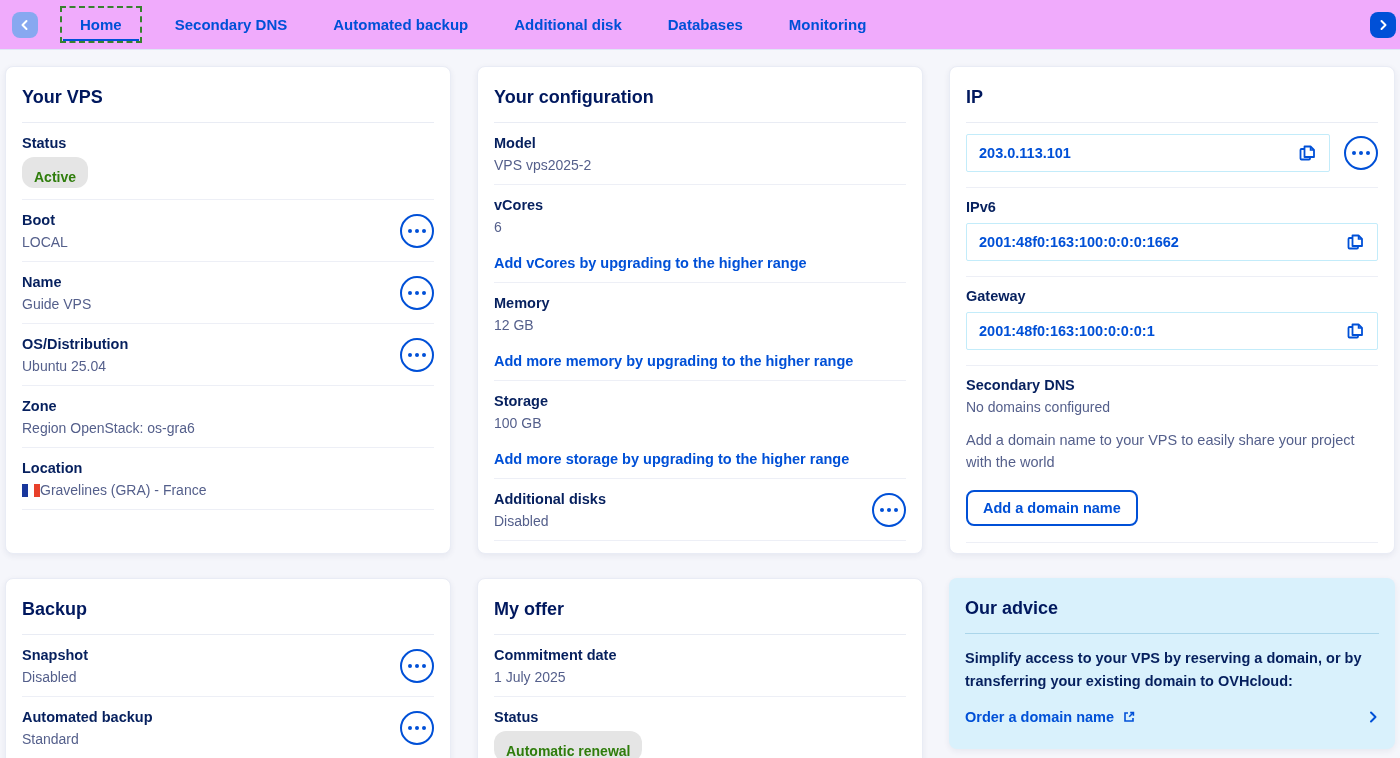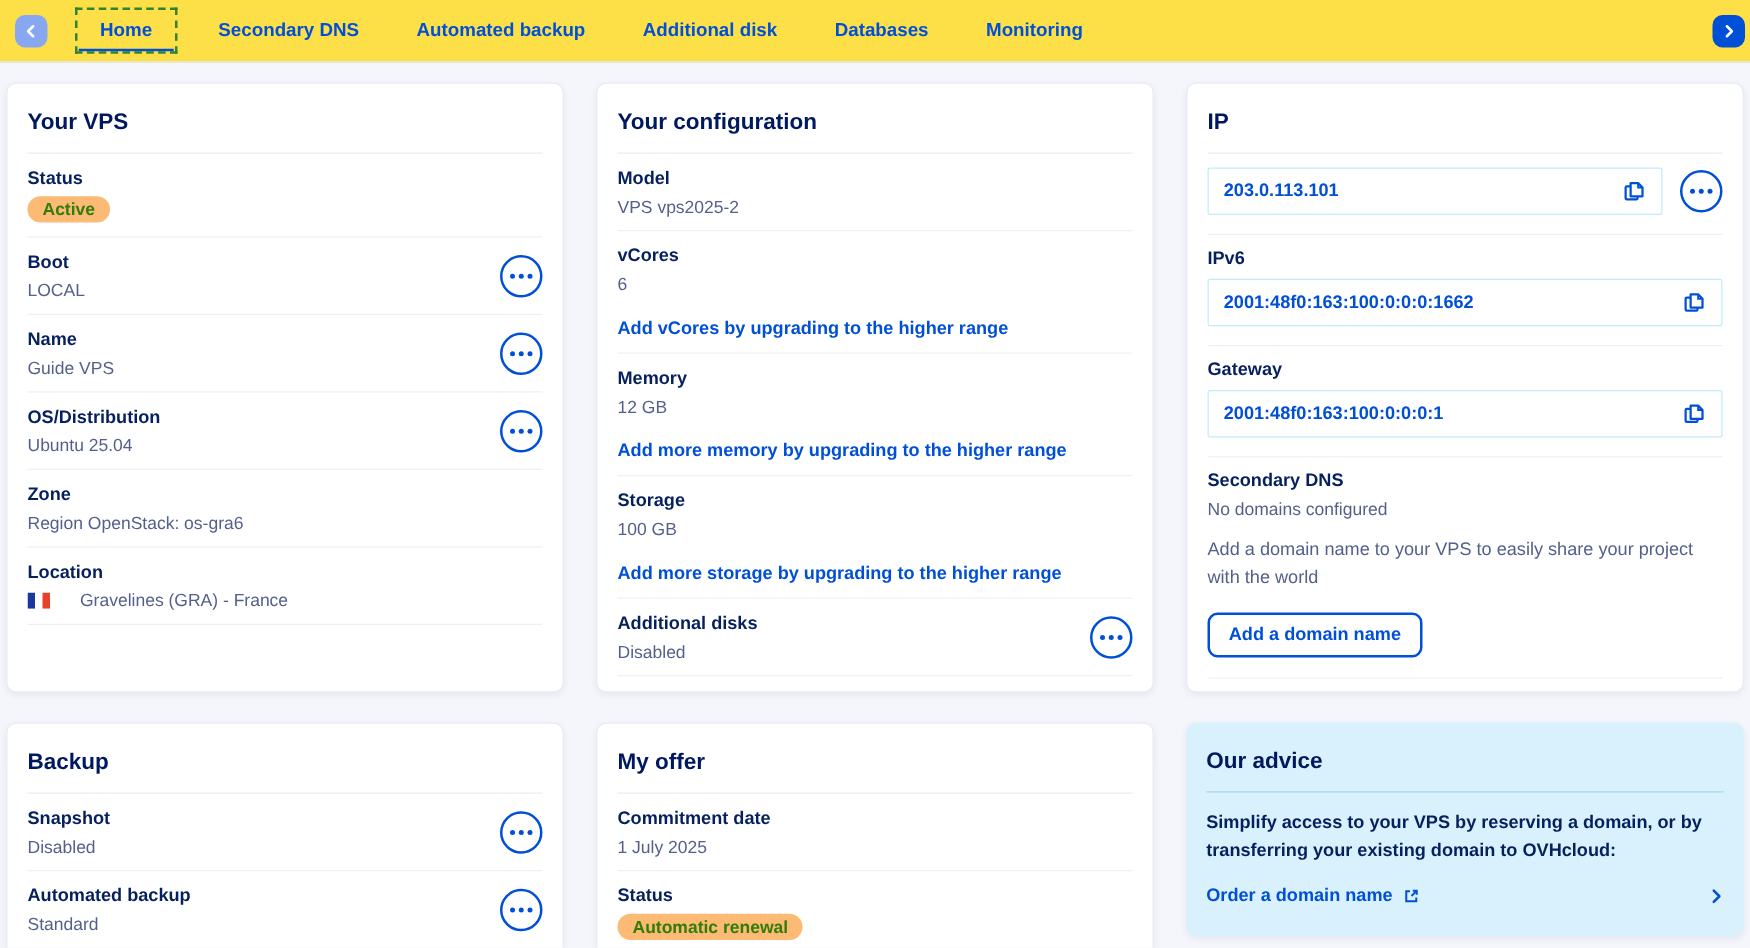--- a/index.html
+++ b/index.html
@@ -6,21 +6,21 @@
   html, body { width: 1400px; height: 758px; overflow: hidden; }
   body {
     font-family: "Liberation Sans", sans-serif;
     background: #f5f6fb;
     color: #00185e;
   }
 
   
   .tabbar {
     display: flex; align-items: center;
-    height: 50px; background: #fde047;
+    height: 50px; background: #f0abfc;
     border-bottom: 1px solid #dfe7f5;
     padding: 0 8px 0 12px;
   }
   .nav-arrow {
     width: 26px; height: 26px; border-radius: 8px; border: none;
     display: flex; align-items: center; justify-content: center;
     cursor: pointer; flex: 0 0 auto;
   }
   .nav-arrow.prev { background: #87a8f0; }
   .nav-arrow.next { background: #0050d7; margin-left: auto; margin-right: -4px; }
@@ -69,33 +69,33 @@
   }
   .field-label { font-size: 14.5px; font-weight: 700; color: #06205e; margin-bottom: 6px; }
   .field-value { font-size: 14px; color: #545f8b; }
   .field-link {
     display: block; margin-top: 20px;
     font-size: 14.5px; font-weight: 700; color: #0050d7;
     text-decoration: none; cursor: pointer;
   }
   .badge {
     display: inline-block;
-    background: #fdba74; color: #2f7d0c;
+    background: #e5e5e5; color: #2f7d0c;
     font-size: 14px; font-weight: 700;
-    padding: 2px 12px 3px; border-radius: 12px;
+    padding: 12px 12px 3px; border-radius: 12px;
   }
   .menu-btn {
     width: 34px; height: 34px; border-radius: 50%;
     border: 2px solid #0050d7; background: #ffffff;
     display: flex; align-items: center; justify-content: center; gap: 3px;
     cursor: pointer; flex: 0 0 auto;
   }
   .menu-btn .dot { width: 4px; height: 4px; border-radius: 50%; background: #0050d7; }
 
-  .loc-line { display: flex; align-items: center; gap: 24px; }
+  .loc-line { display: flex; align-items: center; gap: 0; }
   .flag { flex: 0 0 auto; display: block; }
 
   
   .ip-field { padding: 11px 0 15px; border-bottom: 1px solid #edeff6; }
   .ip-row { display: flex; align-items: center; gap: 14px; }
   .ip-box {
     flex: 1; display: flex; align-items: center; justify-content: space-between;
     border: 1px solid #c3ecfa; border-radius: 2px;
     padding: 8px 12px; background: #ffffff;
   }

